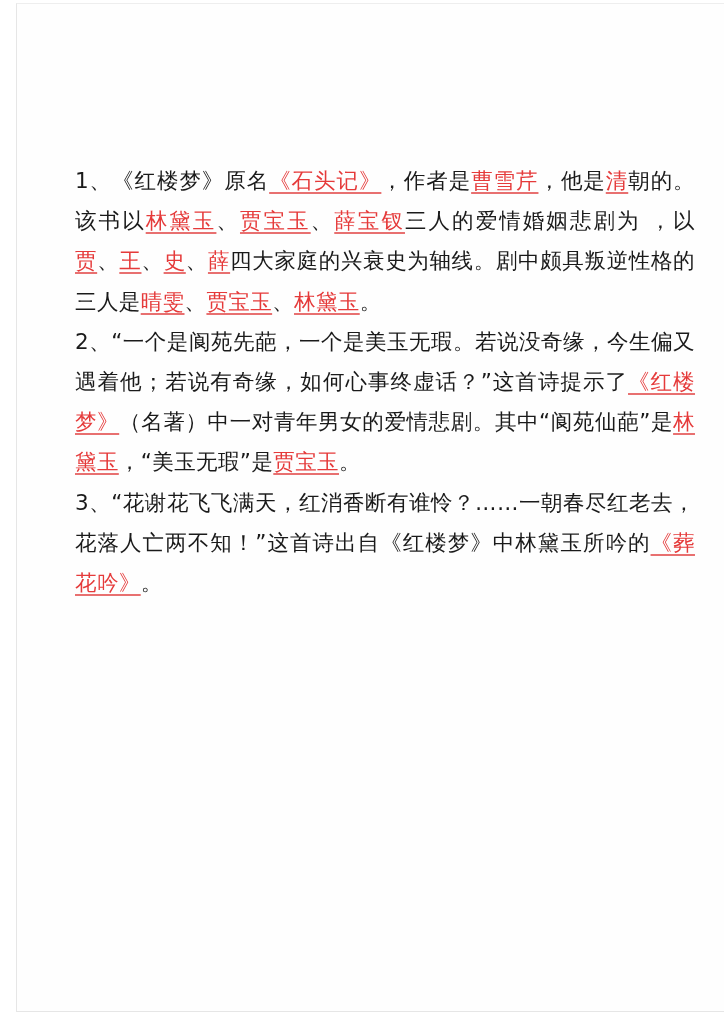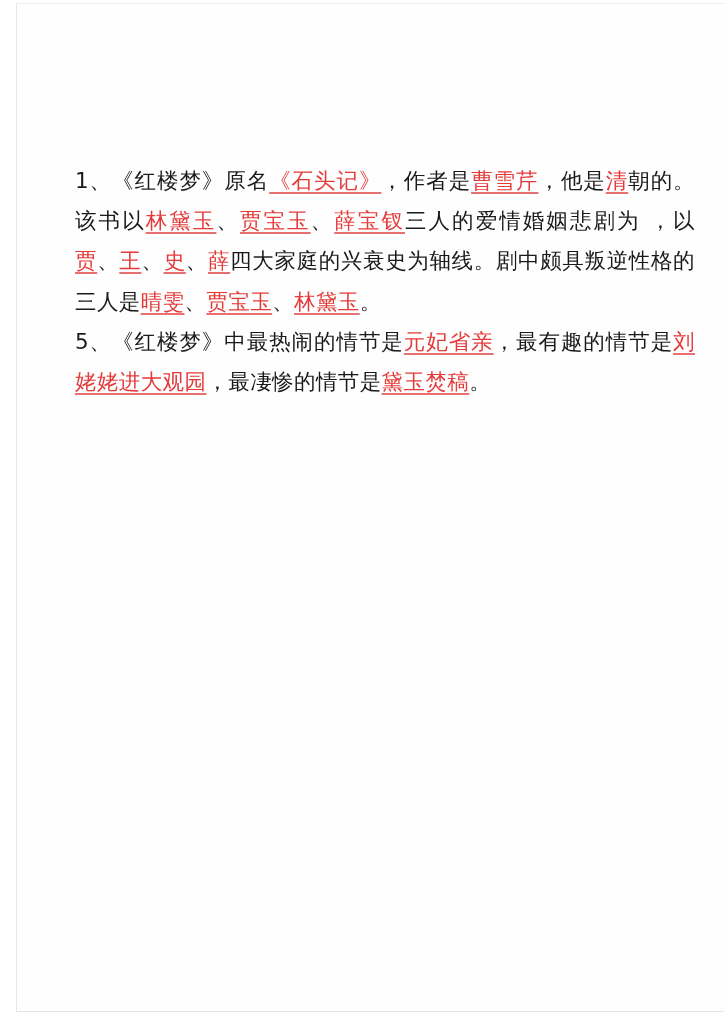--- a/index.html
+++ b/index.html
@@ -12,15 +12,16 @@
   .para { margin: 0; padding: 0; text-align: justify; }
   .hl { color: #e53a3a; text-decoration: underline; text-decoration-color: #e87070;
         text-decoration-thickness: 2px; text-underline-offset: 4px; }
 </style>
 </head>
 <body>
 
 <div class="page">
   <div class="content" id="doc-body">
       <p class="para"><span class="txt">1、《红楼梦》原名</span><span class="hl">《石头记》</span><span class="txt">，作者是</span><span class="hl">曹雪芹</span><span class="txt">，他是</span><span class="hl">清</span><span class="txt">朝的。该书以</span><span class="hl">林黛玉</span><span class="txt">、</span><span class="hl">贾宝玉</span><span class="txt">、</span><span class="hl">薛宝钗</span><span class="txt">三人的爱情婚姻悲剧为 ，以</span><span class="hl">贾</span><span class="txt">、</span><span class="hl">王</span><span class="txt">、</span><span class="hl">史</span><span class="txt">、</span><span class="hl">薛</span><span class="txt">四大家庭的兴衰史为轴线。剧中颇具叛逆性格的三人是</span><span class="hl">晴雯</span><span class="txt">、</span><span class="hl">贾宝玉</span><span class="txt">、</span><span class="hl">林黛玉</span><span class="txt">。</span></p>
-      <p class="para"><span class="txt">5、《红楼梦》中最热闹的情节是</span><span class="hl">元妃省亲</span><span class="txt">，最有趣的情节是</span><span class="hl">刘姥姥进大观园</span><span class="txt">，最凄惨的情节是</span><span class="hl">黛玉焚稿</span><span class="txt">。</span></p>
+      <p class="para"><span class="txt">2、“一个是阆苑先葩，一个是美玉无瑕。若说没奇缘，今生偏又遇着他；若说有奇缘，如何心事终虚话？”这首诗提示了</span><span class="hl">《红楼梦》</span><span class="txt">（名著）中一对青年男女的爱情悲剧。其中“阆苑仙葩”是</span><span class="hl">林黛玉</span><span class="txt">，“美玉无瑕”是</span><span class="hl">贾宝玉</span><span class="txt">。</span></p>
+      <p class="para"><span class="txt">3、“花谢花飞飞满天，红消香断有谁怜？……一朝春尽红老去，花落人亡两不知！”这首诗出自《红楼梦》中林黛玉所吟的</span><span class="hl">《葬花吟》</span><span class="txt">。</span></p>
     </div>
 </div>
 
 </body></html>

